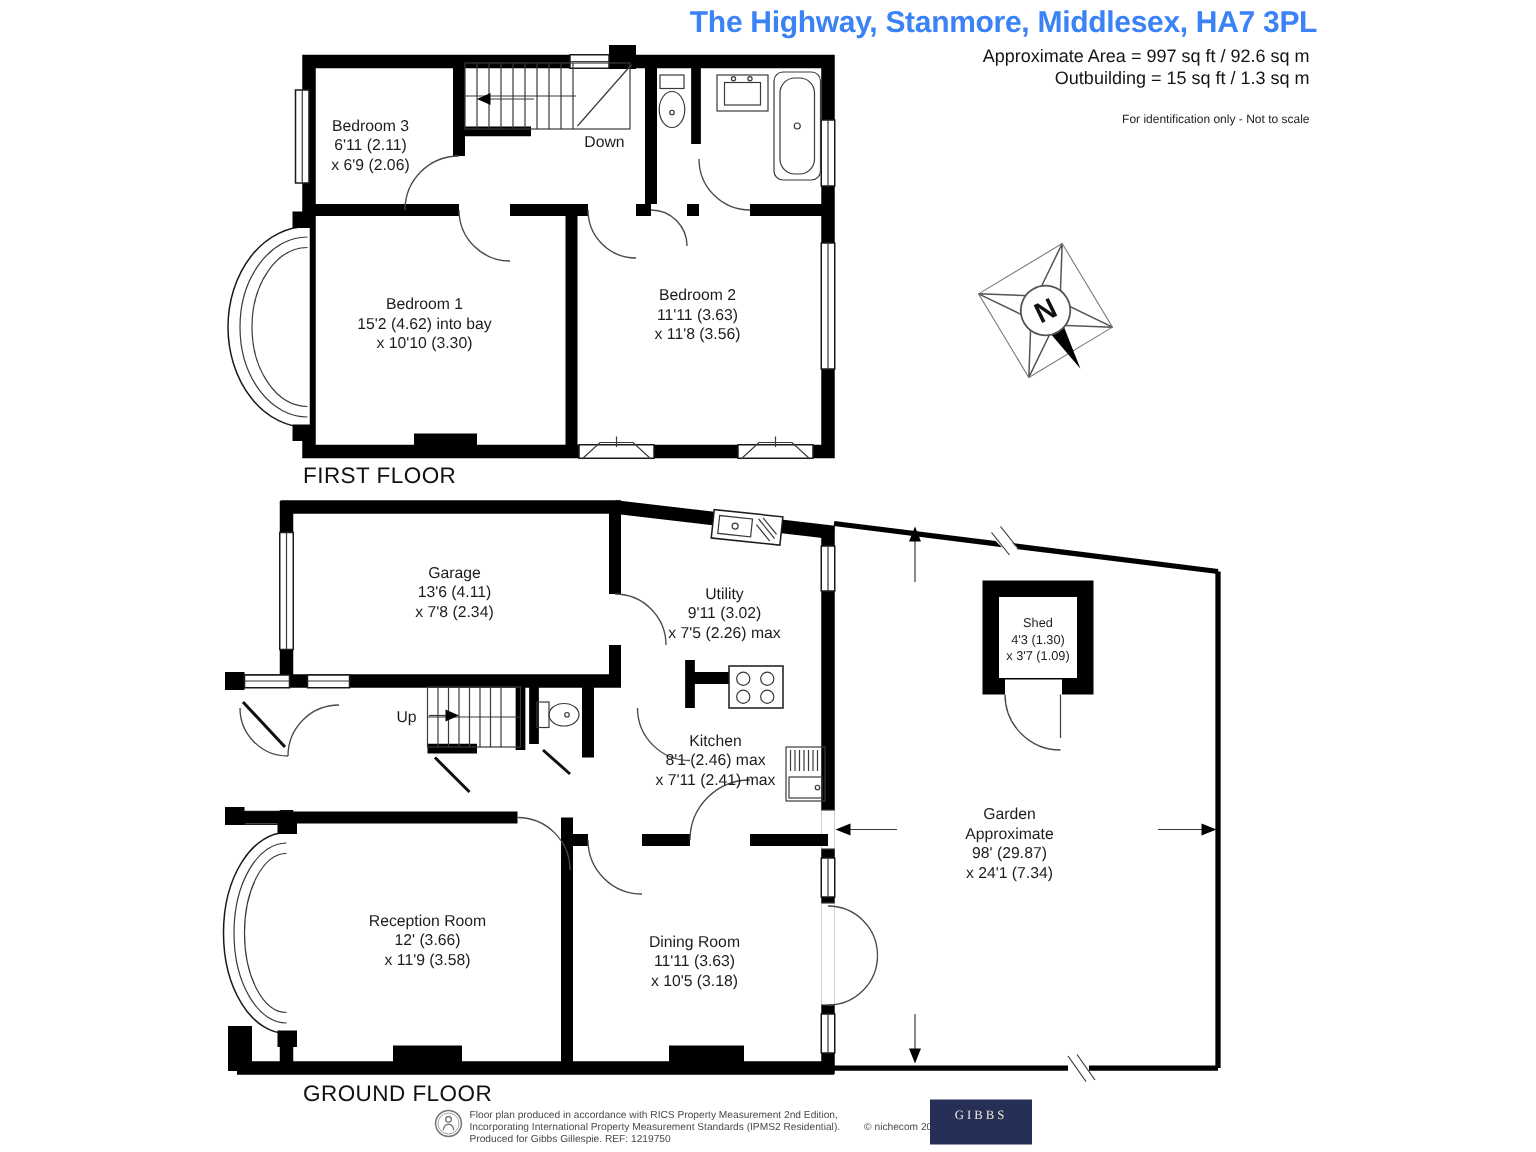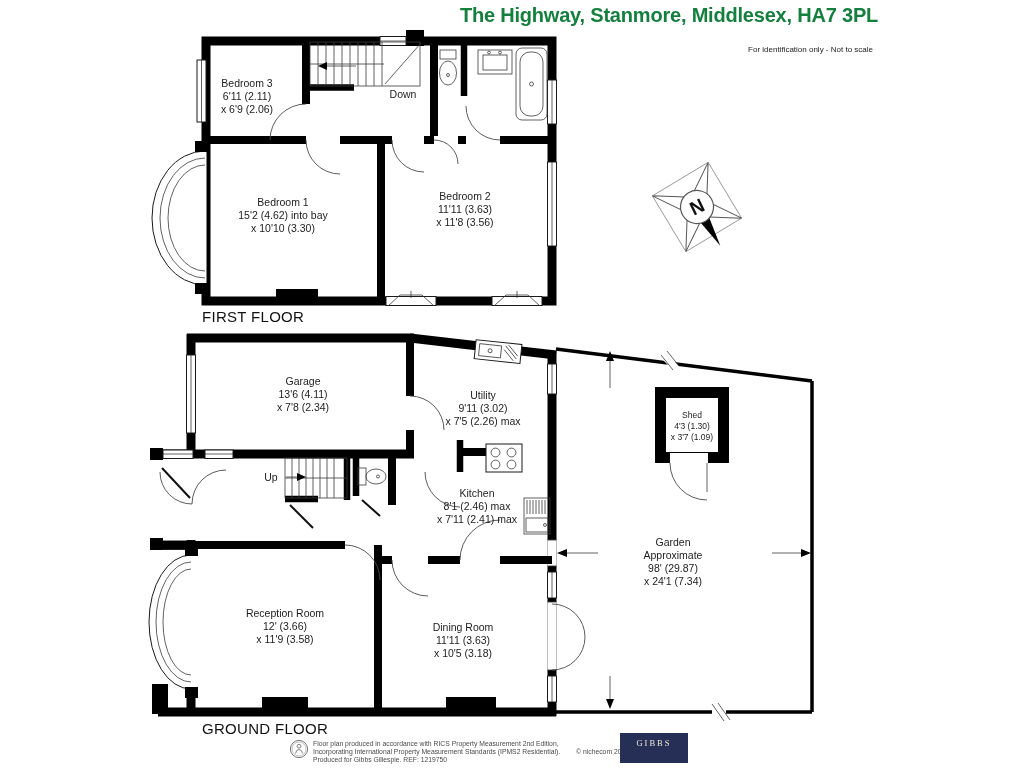--- a/index.html
+++ b/index.html
@@ -1,20 +1,20 @@
 <!DOCTYPE html>
 <html><head>
 <meta charset="utf-8">
 <style>
   html,body{margin:0;padding:0;background:#fff;}
   body{width:1024px;height:768px;position:relative;overflow:hidden;
        font-family:"Liberation Sans",sans-serif;color:#111;}
   .abs{position:absolute;}
   .title{left:419px;top:4px;width:500px;text-align:center;
-         font-size:20px;font-weight:bold;letter-spacing:-0.2px;color:#15803d;}
+         font-size:20px;font-weight:bold;letter-spacing:-0.2px;color:#3b82f6;}
   .summary{right:151px;top:30px;text-align:right;font-size:12px;
            line-height:15px;color:#141414;}
   .summary .small{font-size:8px;line-height:10px;margin-top:15px;color:#222;}
   svg{position:absolute;left:0;top:0;}
   .w9{stroke:#000;stroke-width:9;fill:none;}
   .w8{stroke:#000;stroke-width:8;fill:none;}
   .w7{stroke:#000;stroke-width:6.5;fill:none;}
   .f3{stroke:#000;stroke-width:3.5;fill:none;}
   .t{stroke:#1a1a1a;stroke-width:1;fill:none;}
   .t5{stroke:#3a3a3a;stroke-width:.8;fill:none;}
@@ -36,20 +36,22 @@
         font-family:"Liberation Serif",serif;color:#efe9d7;}
   .logo .l1{font-size:8.5px;letter-spacing:2px;padding-top:5px;line-height:10px;}
   .logo .l2{font-size:8.5px;letter-spacing:1.6px;line-height:10px;margin-top:36px;}
 </style>
 </head>
 <body>
 
 <div class="abs title">The Highway, Stanmore, Middlesex, HA7 3PL</div>
 
 <div class="abs summary">
+  <div>Approximate Area = 997 sq ft / 92.6 sq m</div>
+  <div>Outbuilding = 15 sq ft / 1.3 sq m</div>
   <div class="small">For identification only - Not to scale</div>
 </div>
 
 <svg width="1024" height="768" viewBox="0 0 1024 768">
 
   <g>
 
     <rect x="206" y="41" width="346" height="260" class="w9"></rect>
     <rect x="406" y="30" width="18" height="16" class="blk"></rect>
 

